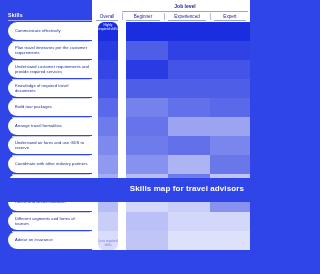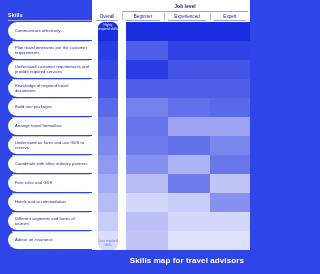--- a/index.html
+++ b/index.html
@@ -2,21 +2,21 @@
 <html><head>
 <meta charset="utf-8">
 <style>
   * { margin:0; padding:0; box-sizing:border-box; }
   html,body{ width:250px; height:274px; }
   body{
     font-family:"Liberation Sans", sans-serif;
     background:#2f45e8;
     overflow:hidden;
   }
-  #root{ position:relative; width:250px; height:274px; }
+  #root{ position:relative; width:250px; height:202px; }
 
   
   .skills-col{
     position:absolute; left:0; top:0; width:92px; height:250px;
     background:#2f45e8;
   }
   .skills-head{
     position:absolute; left:8px; top:9px; width:84px; height:12px;
     color:#ffffff; font-size:5.2px; font-weight:bold; letter-spacing:.2px;
     display:flex; align-items:center;

